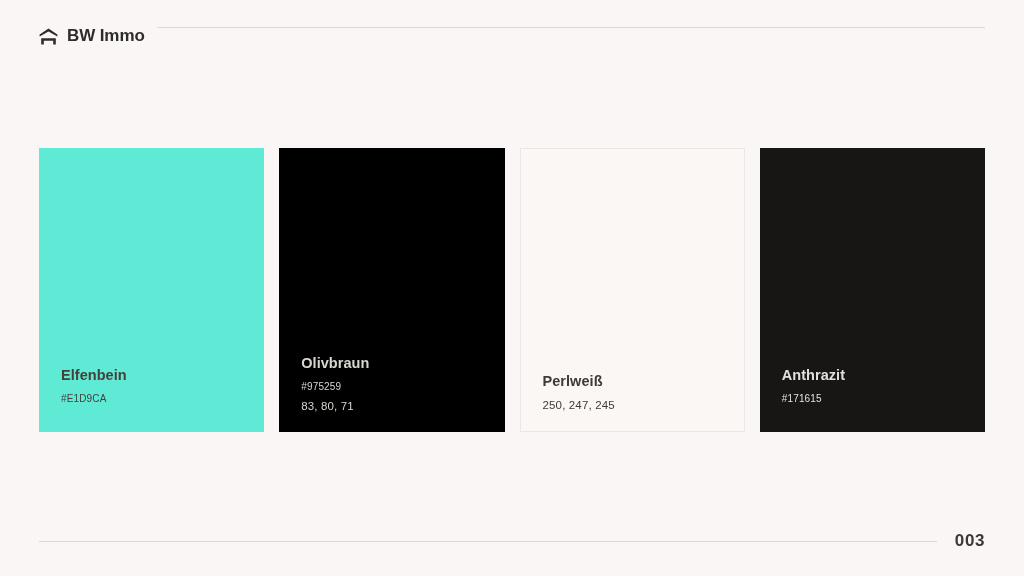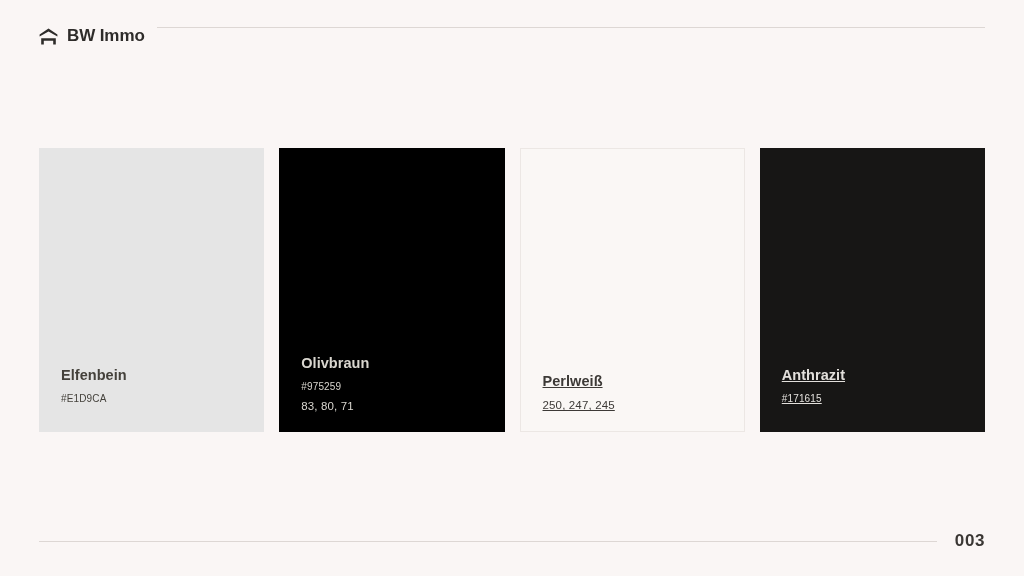--- a/index.html
+++ b/index.html
@@ -136,37 +136,37 @@
       <path d="M9.5 0.6 L18.4 6.4 L18.4 8.4 L9.5 3.4 L0.6 8.4 L0.6 6.4 Z" fill="#2e2c2a"></path>
       <path d="M2.2 10.3 L16.8 10.3 L16.8 16.4 L14.2 16.4 L14.2 12.7 L4.8 12.7 L4.8 16.4 L2.2 16.4 Z" fill="#2e2c2a"></path>
     </svg>
     <span class="brand-name">BW Immo</span>
   </div>
   <div class="header-rule" style="background: rgb(221, 215, 212);"></div>
 </div>
 
 <div class="swatches">
 
-  <div class="swatch" style="background: #e5e5e5; color: rgb(68, 65, 59);">
+  <div class="swatch" style="background: #5eead4; color: rgb(68, 65, 59);">
     <div class="swatch-name">Elfenbein</div>
     <div class="swatch-hex">#E1D9CA</div>
   </div>
 
   <div class="swatch" style="background: #000000; color: rgb(217, 214, 207);">
     <div class="swatch-name">Olivbraun</div>
     <div class="swatch-hex">#975259</div>
     <div class="swatch-rgb">83, 80, 71</div>
   </div>
 
-  <div class="swatch" style="background: rgb(250, 247, 245); color: rgb(61, 58, 55); border: 1px solid rgb(236, 231, 228); text-decoration: underline;">
+  <div class="swatch" style="background: rgb(250, 247, 245); color: rgb(61, 58, 55); border: 1px solid rgb(236, 231, 228);">
     <div class="swatch-name">Perlweiß</div>
     <div class="swatch-rgb">250, 247, 245</div>
   </div>
 
-  <div class="swatch" style="background: rgb(23, 22, 21); color: rgb(227, 224, 220); text-decoration: underline;">
+  <div class="swatch" style="background: rgb(23, 22, 21); color: rgb(227, 224, 220);">
     <div class="swatch-name">Anthrazit</div>
     <div class="swatch-hex">#171615</div>
   </div>
 
 </div>
 
 <div class="footer">
   <div class="footer-rule" style="background: rgb(221, 215, 212);"></div>
   <div class="page-number">003</div>
 </div>

